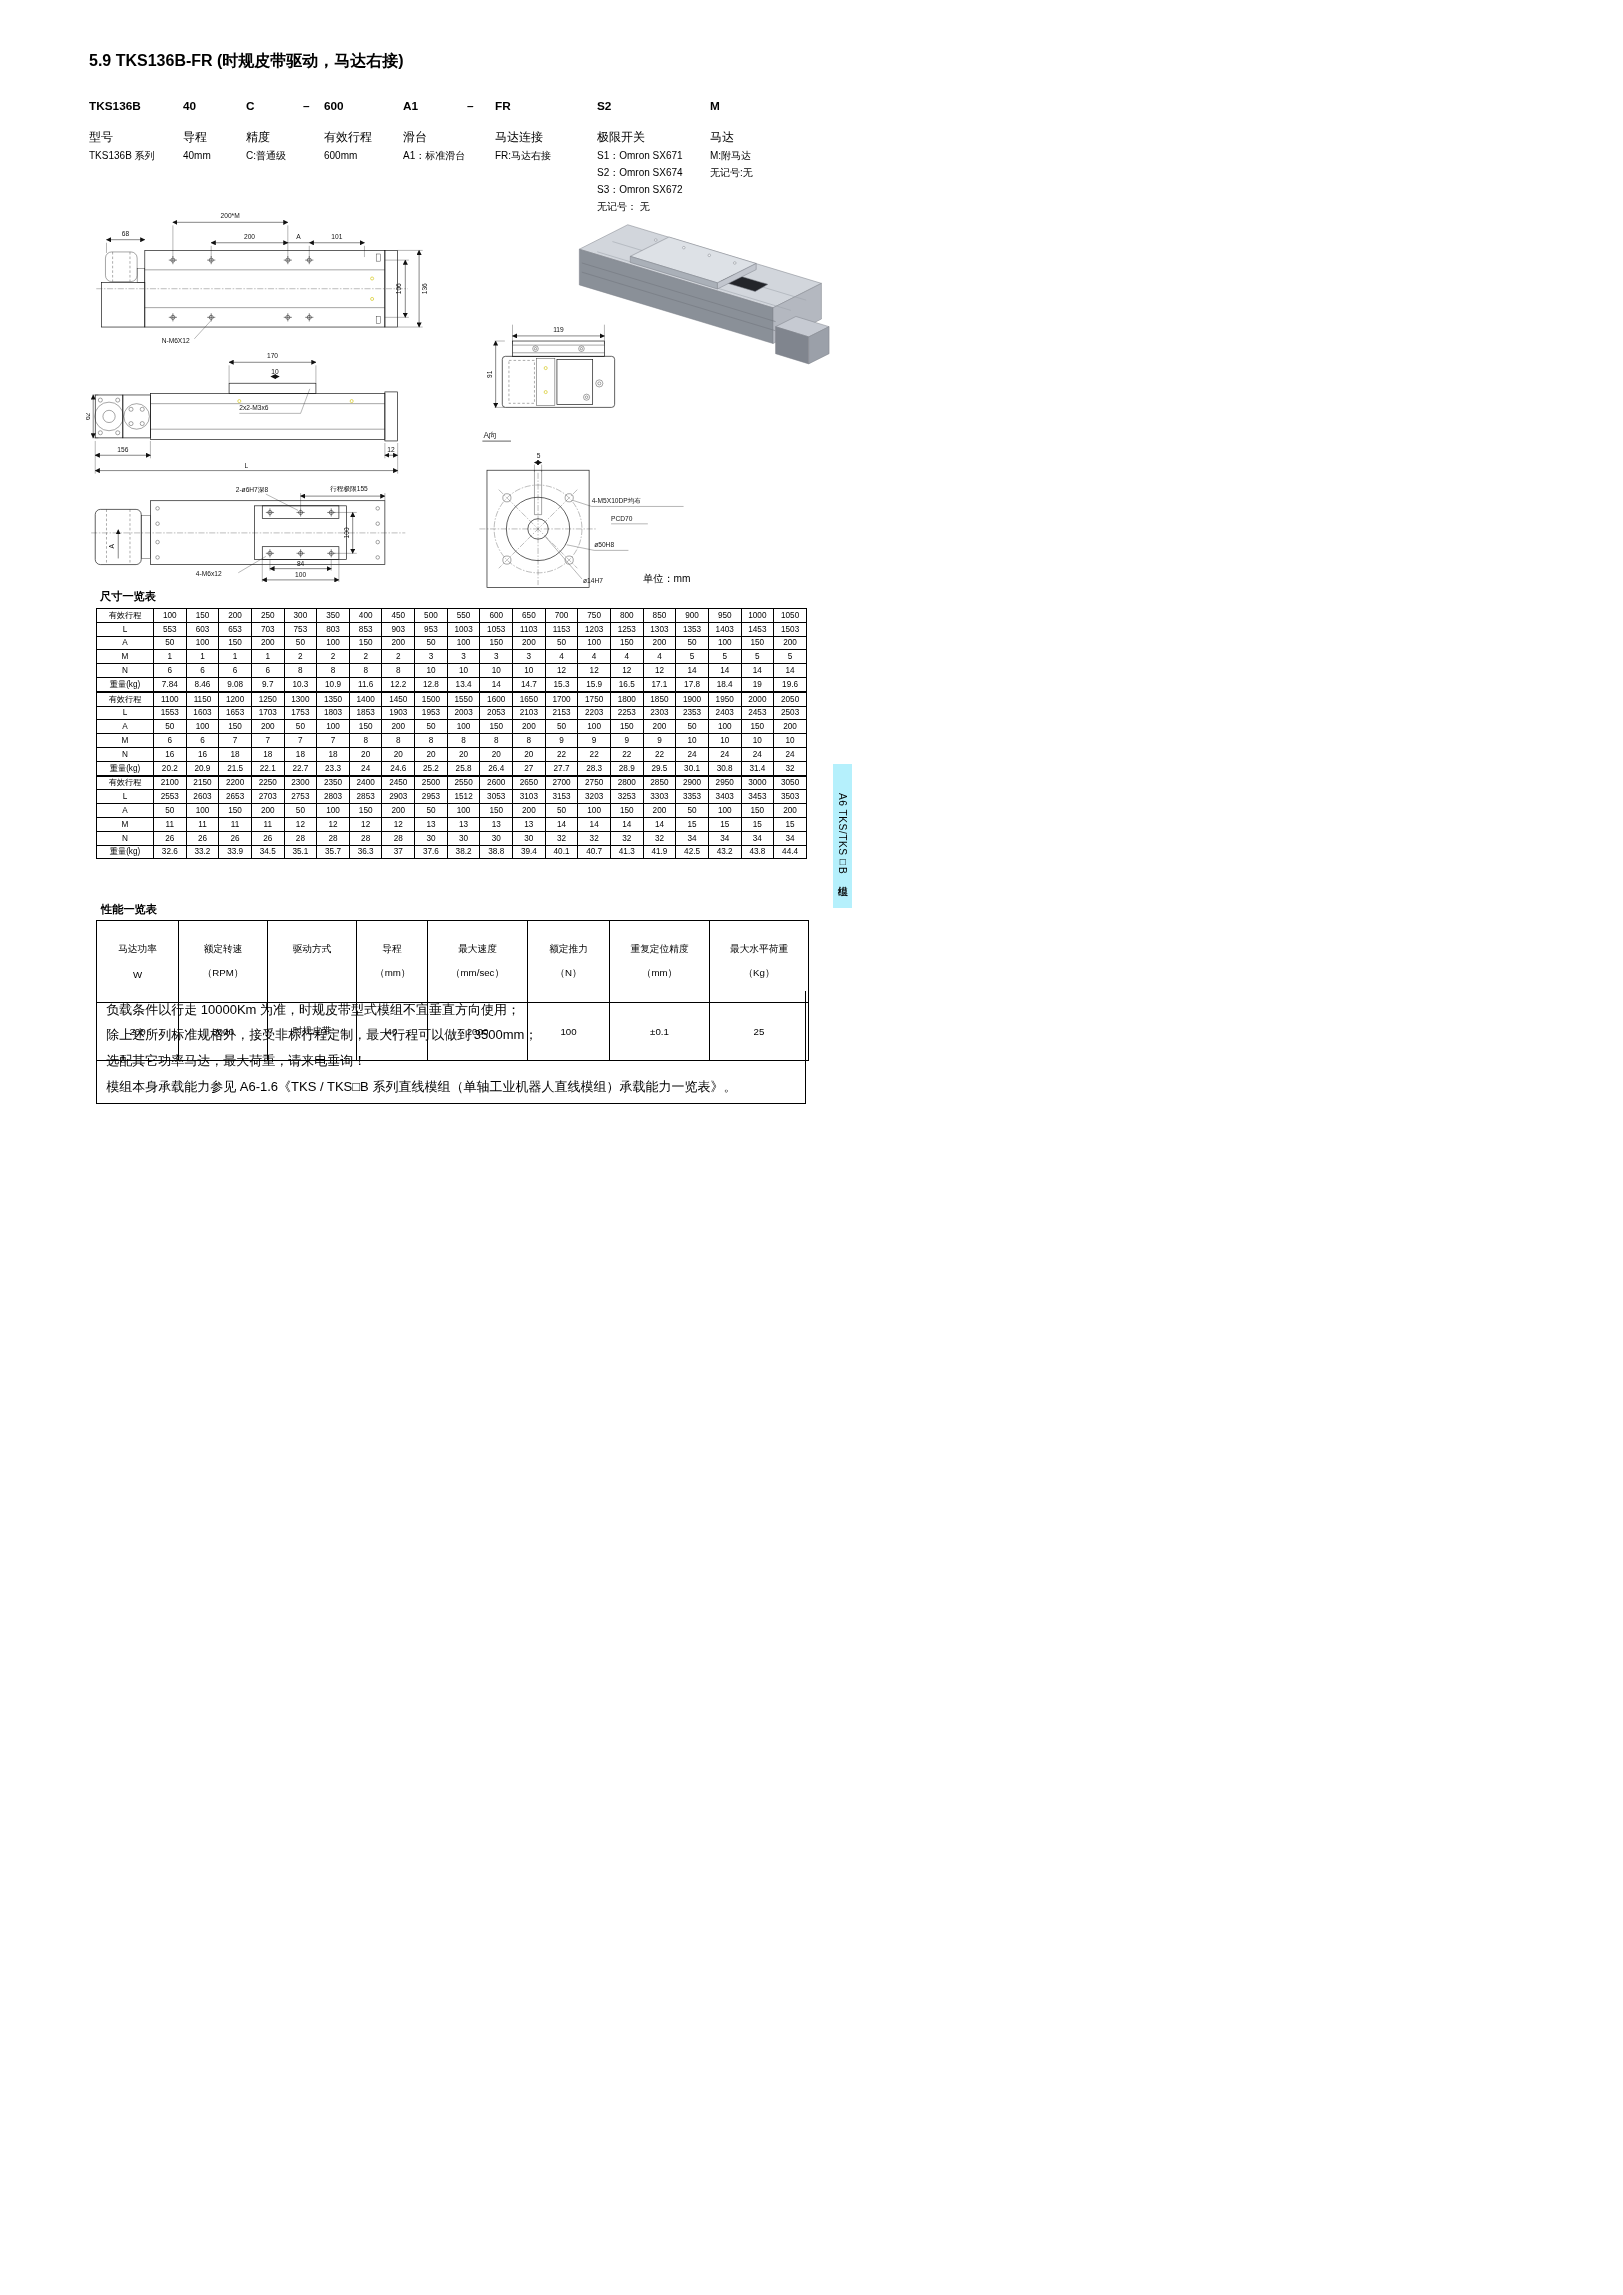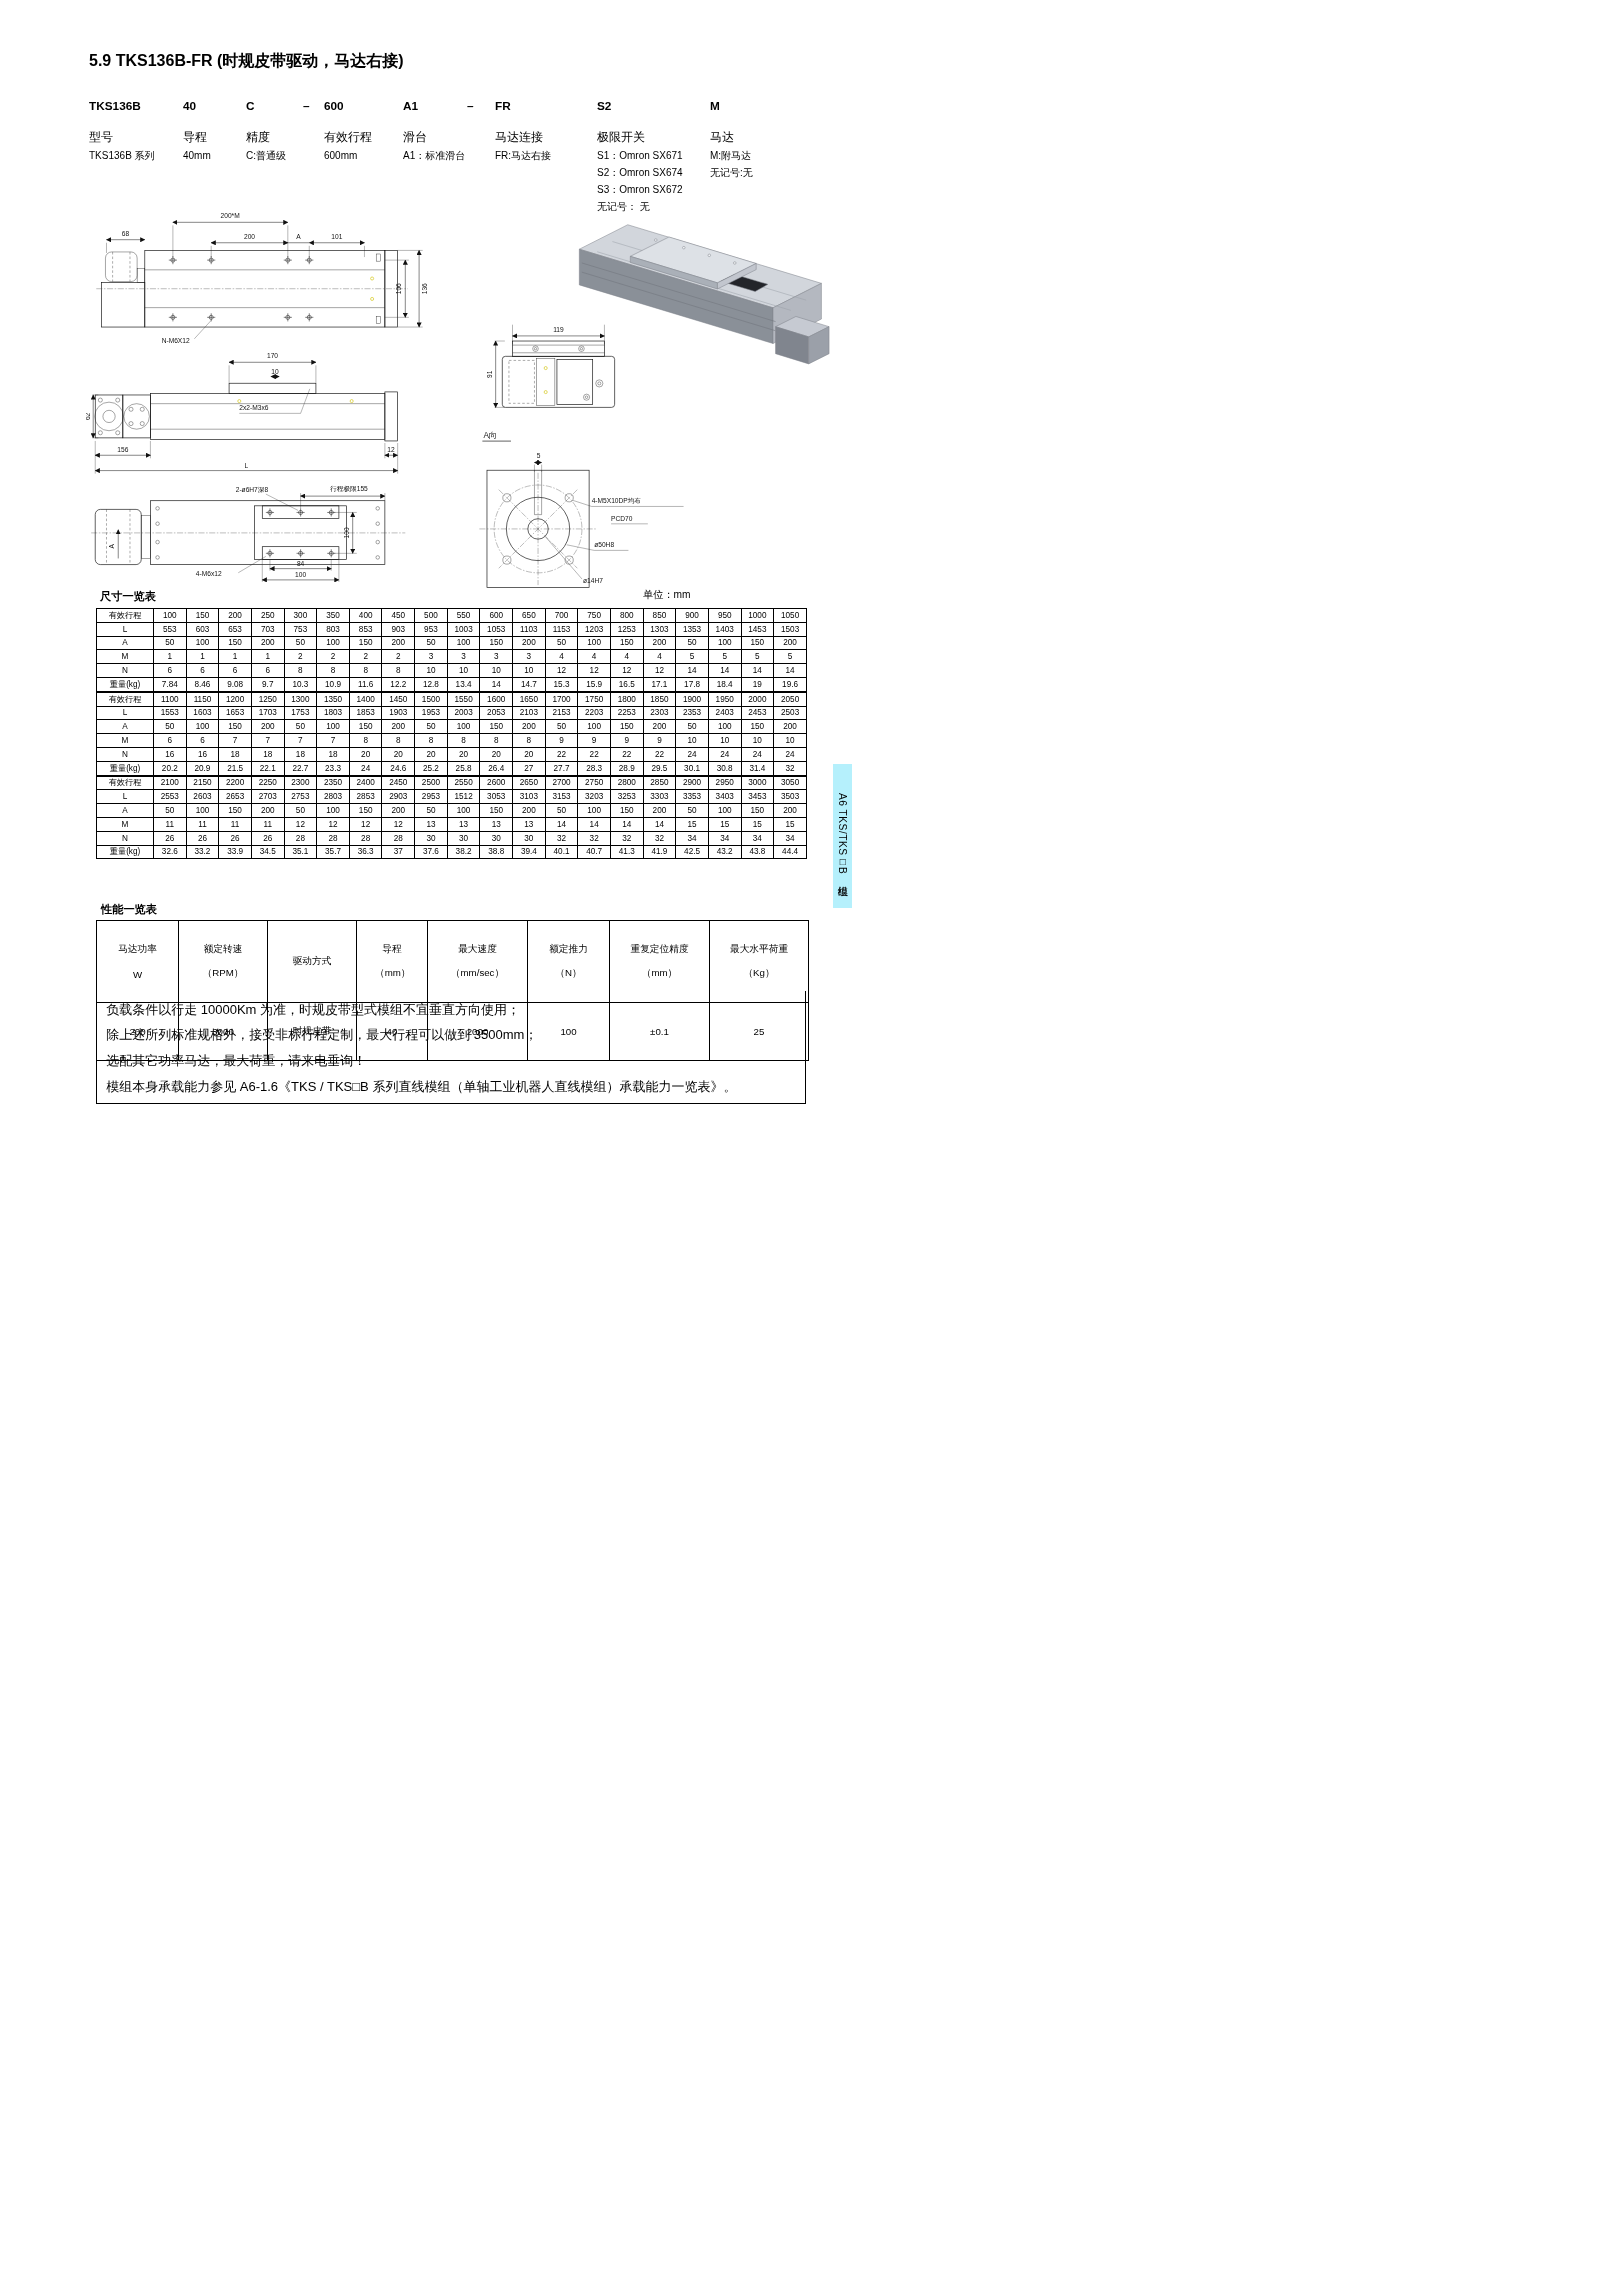--- a/index.html
+++ b/index.html
@@ -14,34 +14,34 @@
   .dt{font-size:13px;text-anchor:middle;}
   .dts{font-size:13px;text-anchor:start;}
   .ln{stroke:#111;stroke-width:1.3;fill:none;}
   .lt{stroke:#222;stroke-width:0.8;fill:none;}
   .dim{stroke:#111;stroke-width:1;fill:none;}
   .ext{stroke:#333;stroke-width:0.7;fill:none;}
   .cl{stroke:#444;stroke-width:0.7;fill:none;stroke-dasharray:12 3 3 3;}
   .dash{stroke:#333;stroke-width:0.8;fill:none;stroke-dasharray:5 4;}
   .yel{stroke:#cfc000;stroke-width:1.2;fill:none;}
   .hx circle,.hx line{stroke:#111;stroke-width:1;fill:none;}
-  .unitlbl{position:absolute;left:603px;top:588px;font-size:10.2px;}
+  .unitlbl{position:absolute;left:603px;top:572px;font-size:10.2px;}
   .sectitle{position:absolute;font-size:11.2px;font-weight:bold;}
   table.dimtab{position:absolute;left:56px;top:608px;width:711px;border-collapse:collapse;
         table-layout:fixed;border:1.5px solid #000;}
   table.dimtab td{border:0.8px solid #000;text-align:center;font-size:8.2px;height:12.8px;
         padding:0;white-space:nowrap;overflow:hidden;}
   table.dimtab tr.block-start td{border-top:2px double #000;}
   table.dimtab td.rowlabel{font-size:8.2px;}
   table.perftab{position:absolute;left:56px;top:920px;width:711px;border-collapse:collapse;
         table-layout:fixed;border:1.5px solid #000;}
   table.perftab td{border:0.8px solid #000;text-align:center;padding:17px;}
   .ph{display:flex;flex-direction:column;justify-content:space-between;height:47px;
       padding:5.1px 1px;box-sizing:border-box;font-size:9.7px;}
-  .ph.center{justify-content:center;}
+  .ph.center{justify-content:flex-start;}
   .pv{height:22.5px;font-size:9.7px;}
   .notesbox{position:absolute;left:56px;top:991px;width:708px;height:112px;
       border:1.5px solid #000;border-top:none;box-sizing:content-box;}
   .note{margin:7.7px 0 0 9.2px;font-size:13px;white-space:nowrap;}
   .note:first-child{margin-top:9.7px;}
   .sidetab{position:absolute;right:0;top:764px;width:19.4px;height:144px;background:#b5f0fc;
       writing-mode:vertical-rl;display:flex;align-items:center;justify-content:center;
       font-size:10.2px;letter-spacing:0.5px;white-space:nowrap;}
 </style>
 </head>

